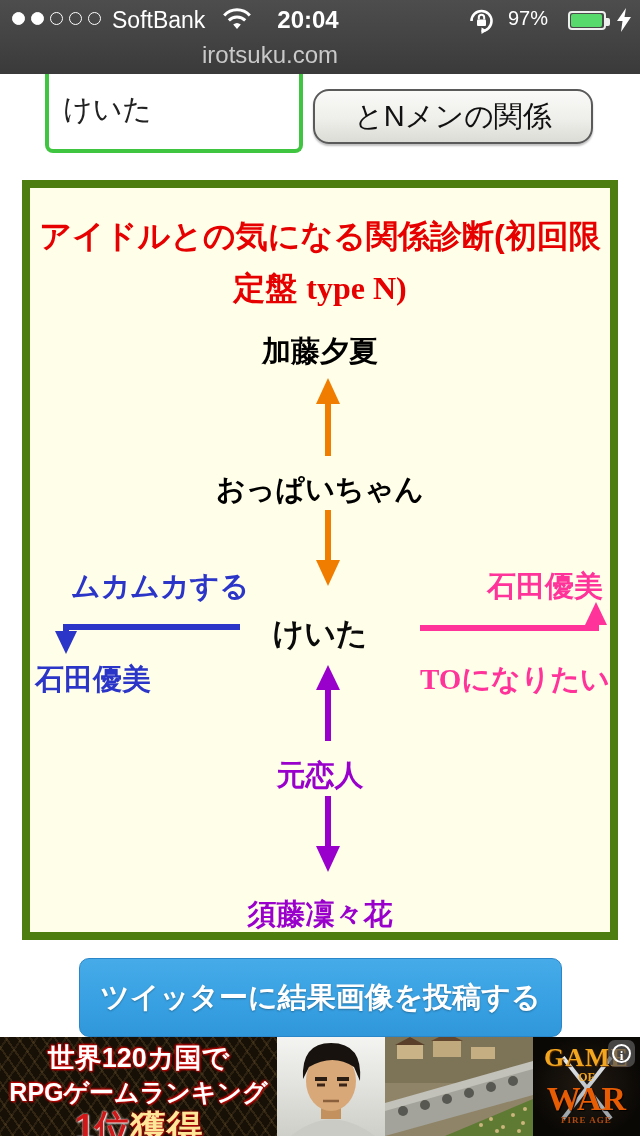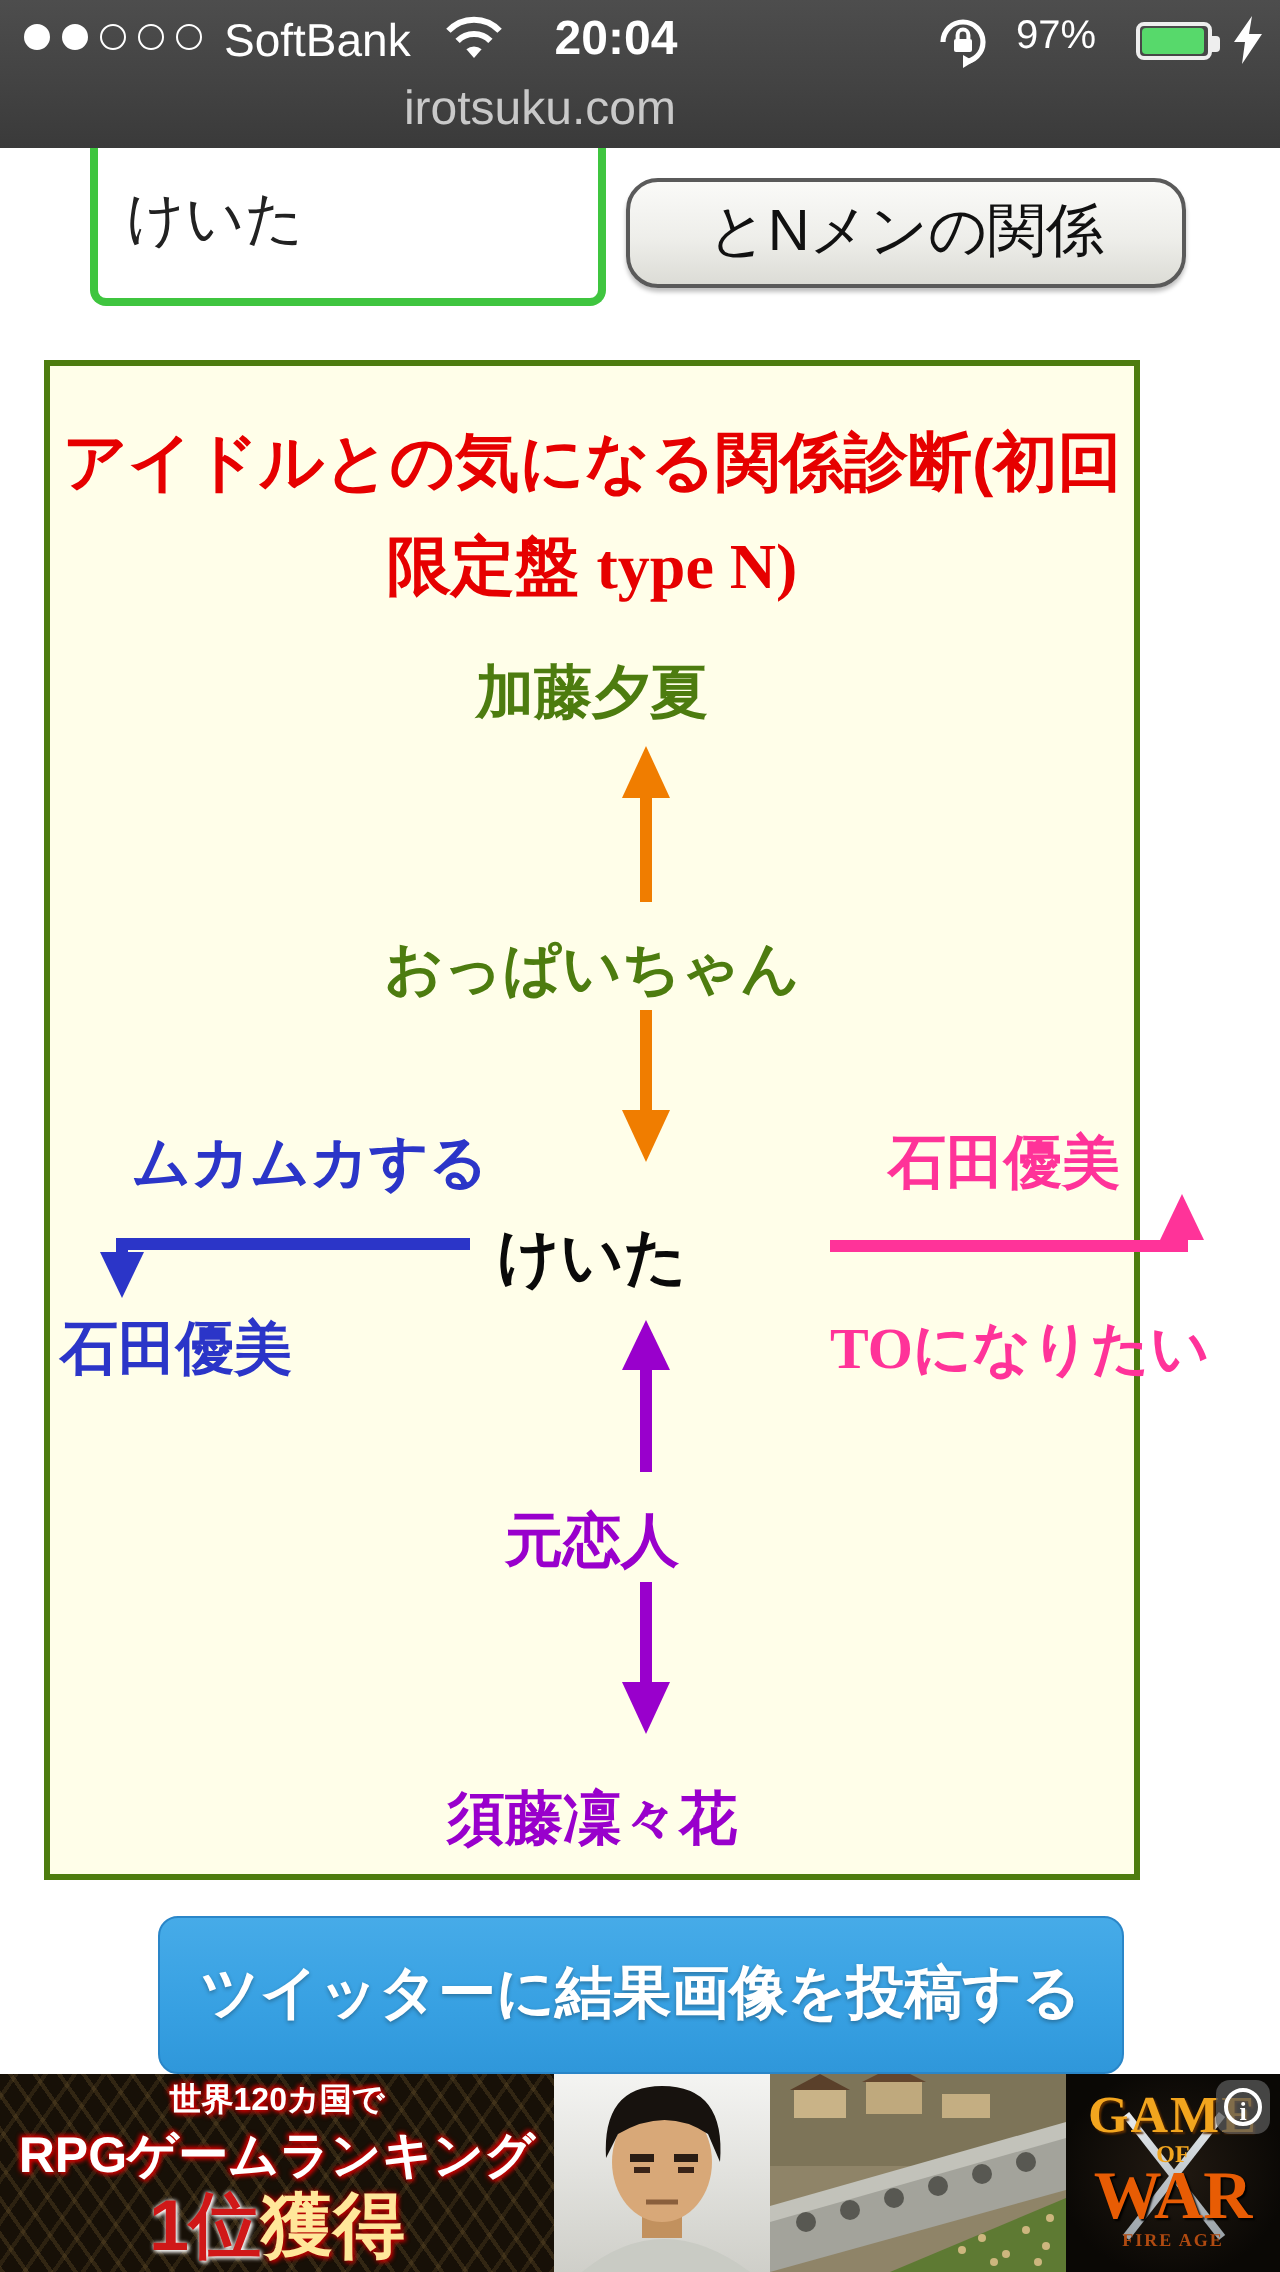--- a/index.html
+++ b/index.html
@@ -40,30 +40,30 @@
   .relation-btn {
     position:absolute; left:313px; top:89px; width:280px; height:55px;
     border:2.5px solid #5a5a5a; border-radius:16px;
     background:linear-gradient(180deg,#fafaf8 0%,#eeeeea 55%,#dcdcd6 100%);
     font-size:29px; color:#111; text-align:center; line-height:50px;
     box-shadow:0 2px 2px rgba(0,0,0,.25);
     font-family:"Liberation Sans","DejaVu Sans",sans-serif;
   }
   
   .diag {
-    position:absolute; left:22px; top:180px; width:548px; height:760px;
-    background:#fffee9; border:3px solid #4d7c0f;
+    position:absolute; left:22px; top:180px; width:596px; height:760px;
+    background:#fffee9; border:8px solid #4d7c0f;
   }
   .diag-title {
     position:absolute; left:4px; right:4px; top:22px; text-align:center;
     font-size:32px; line-height:52px; font-weight:bold; color:#e60000;
   }
   .diag-title .latin { font-family:"Liberation Serif","DejaVu Serif",serif; }
   .lbl { position:absolute; font-weight:bold; font-size:29px; white-space:nowrap; }
-  .c-orange { color:#4d7c0f; }
+  .c-orange { color:#000000; }
   .c-blue   { color:#2b35c8; }
   .c-pink   { color:#ff3399; }
   .c-purple { color:#9900cc; }
   .c-black  { color:#0a0a0a; }
   .ctr { left:0; right:0; text-align:center; }
   .serifb { font-family:"Liberation Serif","DejaVu Serif",serif; }
   .arrows { position:absolute; left:0; top:0; width:596px; height:760px; pointer-events:none; }
   
   .tweet-btn {
     position:absolute; left:79px; top:958px; width:483px; height:79px;
@@ -75,21 +75,21 @@
   }
   
   .ad { position:absolute; left:0; top:1037px; width:640px; height:99px; display:flex; background:#000; }
   .ad-txt {
     width:277px; height:99px; position:relative; overflow:hidden;
     background:#171007;
     background-image:repeating-linear-gradient(55deg, rgba(120,95,50,.28) 0 2px, transparent 2px 10px),
                      repeating-linear-gradient(-55deg, rgba(120,95,50,.22) 0 2px, transparent 2px 12px);
     text-align:center; color:#fff; font-weight:bold;
   }
-  .ad-l1 { margin-top:3px; font-size:16px; text-shadow:0 0 3px #c00,1px 1px 2px #c00,-1px -1px 2px #c00; }
+  .ad-l1 { margin-top:3px; font-size:27px; text-shadow:0 0 3px #c00,1px 1px 2px #c00,-1px -1px 2px #c00; }
   .ad-l2 { font-size:25px; text-shadow:0 0 3px #c00,1px 1px 2px #c00,-1px -1px 2px #c00; }
   .ad-l3 { font-size:36px; line-height:38px; }
   .ad-l3 .num { color:#d01818; text-shadow:0 0 2px #fff,1px 1px 2px #fff; }
   .ad-l3 .rest { color:#ffe79a; text-shadow:0 0 3px #b00,1px 1px 2px #b00; }
   .ad-man { width:108px; height:99px; }
   .ad-castle { width:148px; height:99px; }
   .ad-logo {
     width:107px; height:99px; position:relative; overflow:hidden;
     background:radial-gradient(ellipse at center,#221a12 0%,#0a0805 75%);
     text-align:center; font-family:"Liberation Serif","DejaVu Serif",serif; font-weight:bold;

